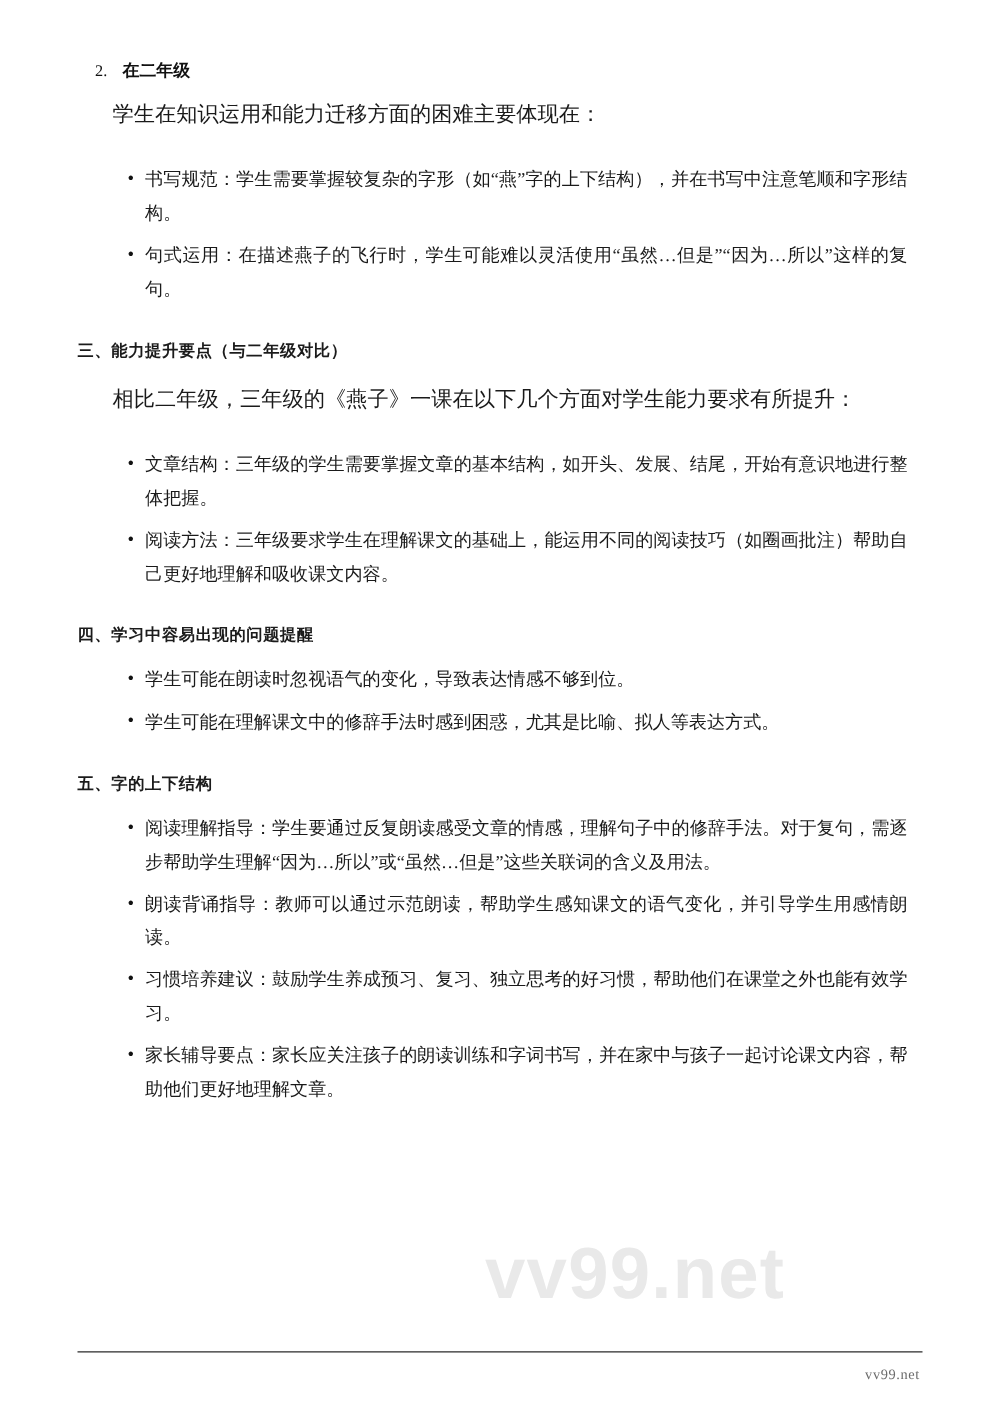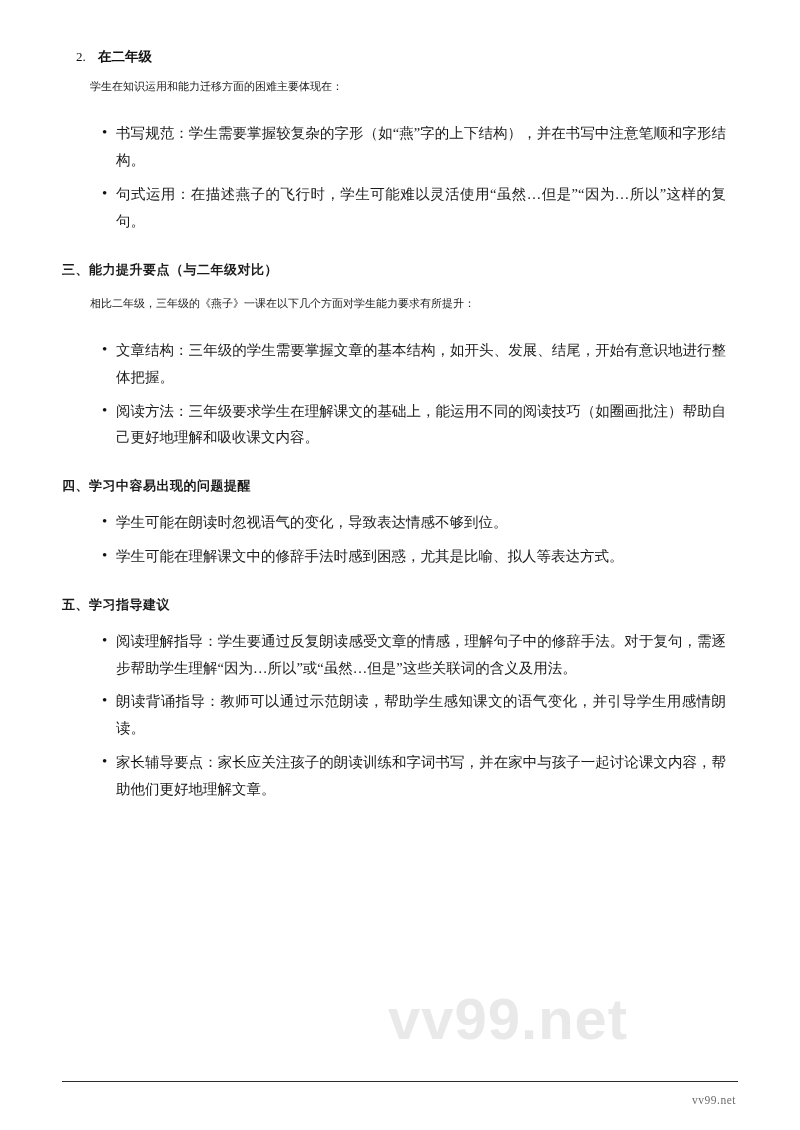--- a/index.html
+++ b/index.html
@@ -50,21 +50,21 @@
   }
   .num-heading .num {
     width: 22px;
     flex: 0 0 22px;
     font-weight: normal;
     font-family: "Liberation Serif", serif;
     font-size: 13px;
   }
   
   .para {
-    font-size: 11px;
+    font-size: 17px;
     line-height: 1.85;
     margin: 0 0 6px 0;
     padding-left: 28px;
     text-align: justify;
   }
   
   .section-heading {
     font-family: "Liberation Sans", sans-serif;
     font-weight: bold;
     font-size: 13px;
@@ -138,24 +138,25 @@
       <li>文章结构：三年级的学生需要掌握文章的基本结构，如开头、发展、结尾，开始有意识地进行整体把握。</li>
       <li>阅读方法：三年级要求学生在理解课文的基础上，能运用不同的阅读技巧（如圈画批注）帮助自己更好地理解和吸收课文内容。</li>
     </ul>
 
     <h2 class="section-heading">四、学习中容易出现的问题提醒</h2>
     <ul class="bullets">
       <li>学生可能在朗读时忽视语气的变化，导致表达情感不够到位。</li>
       <li>学生可能在理解课文中的修辞手法时感到困惑，尤其是比喻、拟人等表达方式。</li>
     </ul>
 
-    <h2 class="section-heading">五、学习指导建议</h2>
+    <h2 class="section-heading">五、字的上下结构</h2>
     <ul class="bullets">
       <li>阅读理解指导：学生要通过反复朗读感受文章的情感，理解句子中的修辞手法。对于复句，需逐步帮助学生理解“因为…所以”或“虽然…但是”这些关联词的含义及用法。</li>
       <li>朗读背诵指导：教师可以通过示范朗读，帮助学生感知课文的语气变化，并引导学生用感情朗读。</li>
+      <li>习惯培养建议：鼓励学生养成预习、复习、独立思考的好习惯，帮助他们在课堂之外也能有效学习。</li>
       <li>家长辅导要点：家长应关注孩子的朗读训练和字词书写，并在家中与孩子一起讨论课文内容，帮助他们更好地理解文章。</li>
     </ul>
 
   </div>
 
   <div class="footer-rule"></div>
   <div class="footer-note">vv99.net</div>
 
 </div>
 

